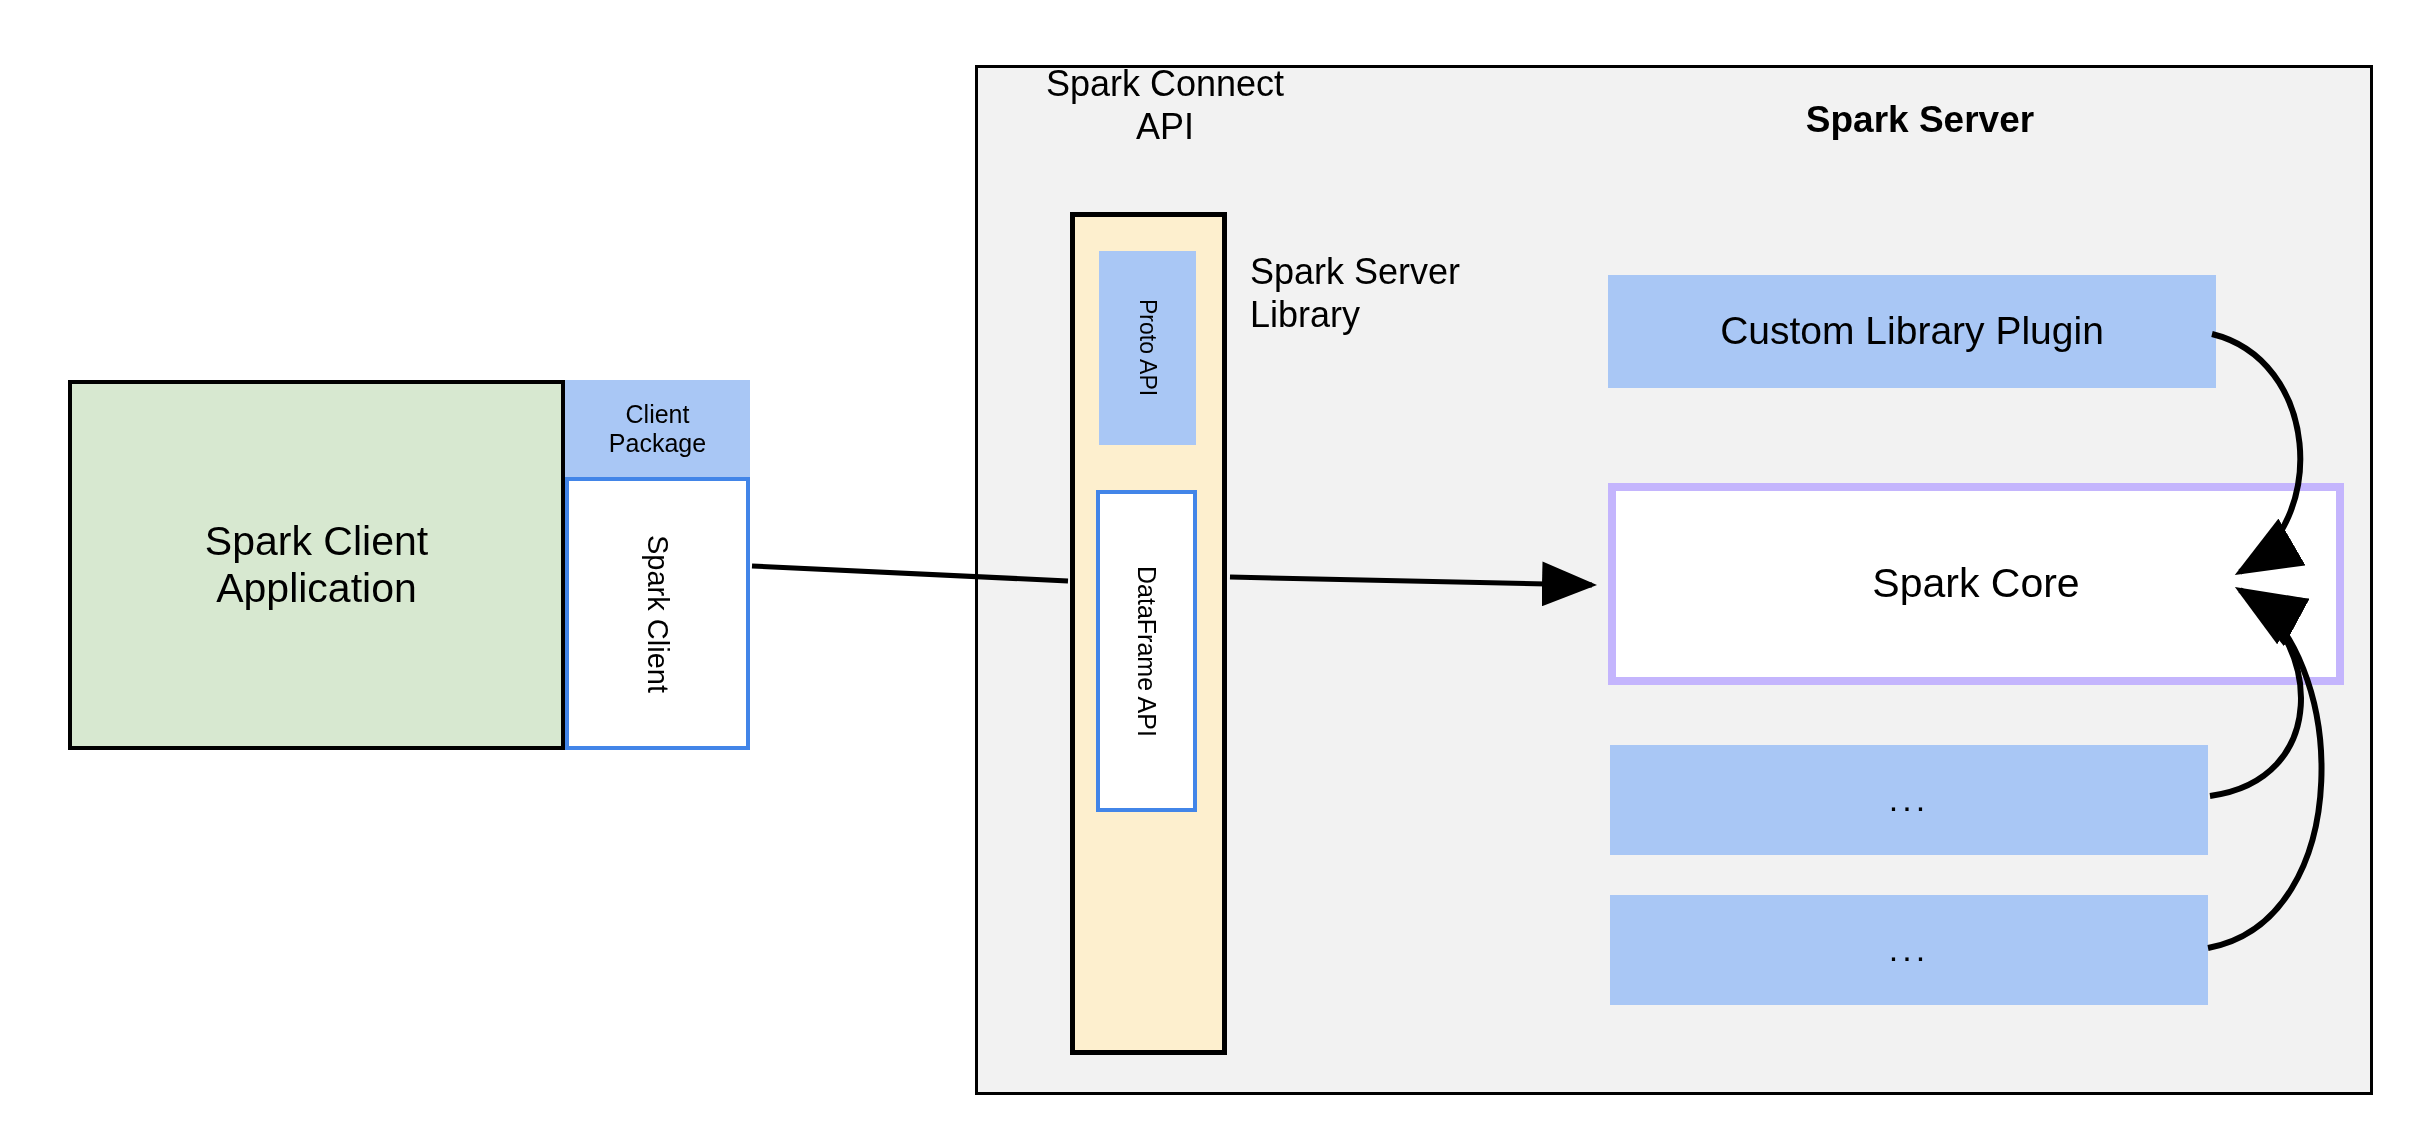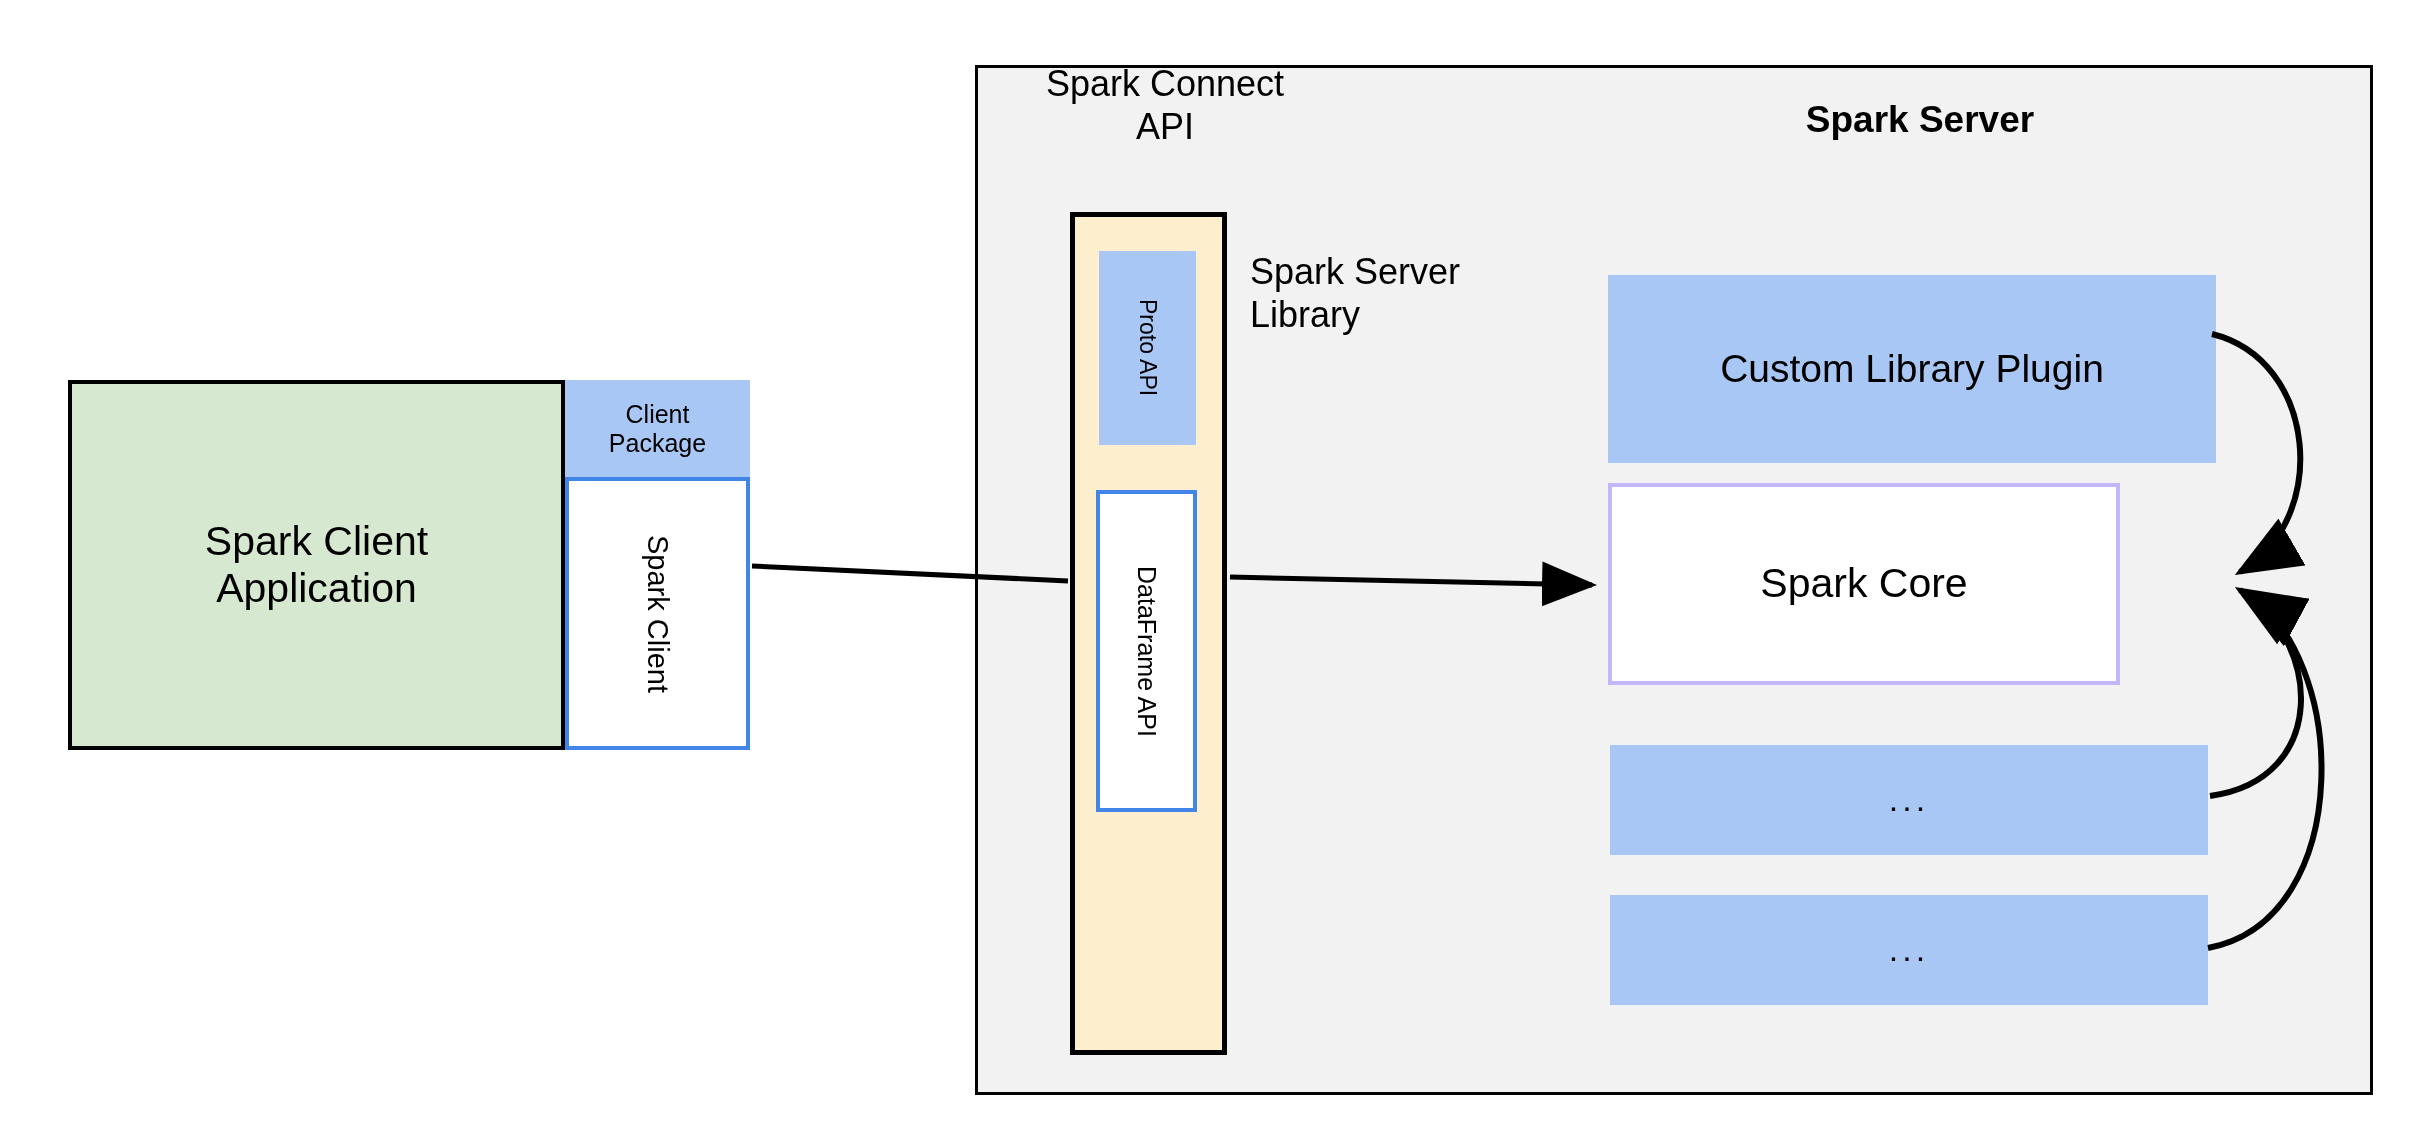--- a/index.html
+++ b/index.html
@@ -109,32 +109,32 @@
     height: 322px;
     background: #FFFFFF;
     border: 4px solid #4285E8;
     font-size: 25px;
   }
 
   #custom-plugin-box {
     left: 1608px;
     top: 275px;
     width: 608px;
-    height: 188px;
+    height: 113px;
     background: #A9C7F5;
     font-size: 39px;
   }
 
   #spark-core-box {
     left: 1608px;
     top: 483px;
-    width: 512px;
+    width: 736px;
     height: 202px;
     background: #FFFFFF;
-    border: 4px solid #c4b5fd;
+    border: 8px solid #c4b5fd;
     font-size: 41px;
   }
 
   #ellipsis-box-1 {
     left: 1610px;
     top: 745px;
     width: 598px;
     height: 110px;
     background: #A9C7F5;
     font-size: 34px;

